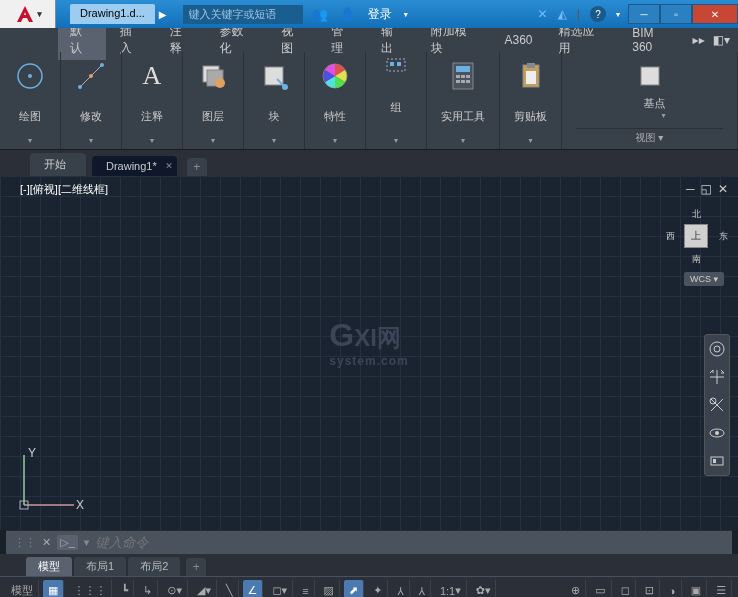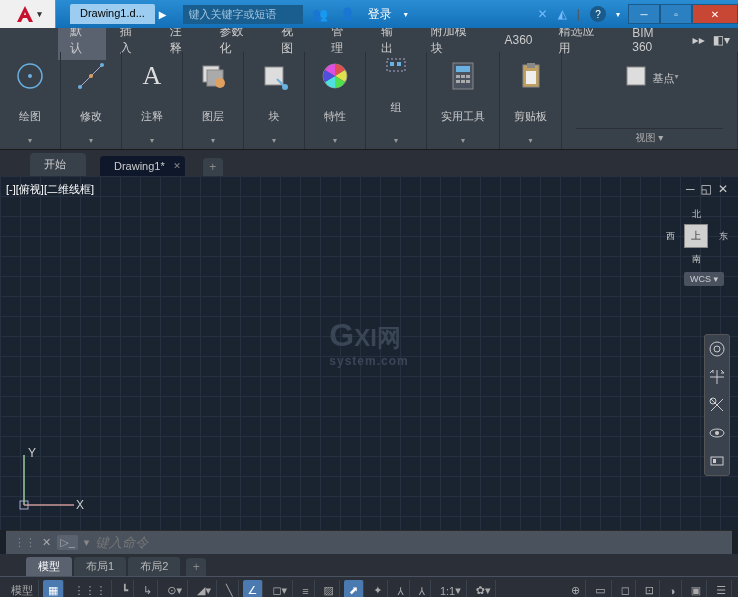--- a/index.html
+++ b/index.html
@@ -28,29 +28,29 @@
     
     
     .ribbon { height: 98px; background: #38404a; display: flex; border-bottom: 1px solid #1a1a1a; }
     .ribbon-panel { border-right: 1px solid #2a2f38; display: flex; flex-direction: column; align-items: center; justify-content: space-between; padding: 8px 14px 4px; color: #ccc; font-size: 11px; position: relative; }
     .ribbon-icon { width: 32px; height: 32px; display: flex; align-items: center; justify-content: center; }
     .ribbon-label { font-size: 11px; padding-top: 4px; }
     .ribbon-dropdown { font-size: 8px; color: #999; }
     .panel-footer { font-size: 10px; color: #aaa; border-top: 1px solid #2a2f38; width: 100%; text-align: center; padding-top: 2px; margin-top: 2px; }
     
     
-    .file-tabs { height: 26px; background: #2a2f38; display: flex; align-items: end; padding-left: 30px; gap: 12px; }
+    .file-tabs { height: 26px; background: #2a2f38; display: flex; align-items: end; padding-left: 30px; gap: 4px; }
     .file-tab { padding: 4px 20px 4px 14px; background: #38404a; color: #ccc; font-size: 11px; border-radius: 4px 4px 0 0; margin-right: 2px; cursor: pointer; position: relative; }
     .file-tab.active { background: #0f172a; }
     .file-tab .close-x { position: absolute; right: 4px; top: 5px; font-size: 9px; color: #888; }
     .file-tab-add { width: 20px; height: 18px; background: #38404a; color: #888; display: flex; align-items: center; justify-content: center; border-radius: 4px 4px 0 0; cursor: pointer; font-size: 12px; margin-left: 4px; }
     
     
     .canvas-area { position: relative; height: 354px; background: #1a2430; background-image: linear-gradient(#263040 1px, transparent 1px), linear-gradient(90deg, #263040 1px, transparent 1px); background-size: 20px 20px; }
-    .view-label { position: absolute; top: 6px; left: 6px; color: #fff; font-size: 11px; }
+    .view-label { position: absolute; top: 6px; left: 20px; color: #fff; font-size: 11px; }
     .view-controls-tr { position: absolute; top: 6px; right: 10px; display: flex; gap: 6px; color: #ccc; }
     .viewcube { position: absolute; top: 30px; right: 12px; width: 60px; height: 60px; }
     .viewcube-face { position: absolute; top: 18px; left: 18px; width: 24px; height: 24px; background: #d0d0d0; border: 1px solid #888; display: flex; align-items: center; justify-content: center; font-size: 10px; color: #333; }
     .viewcube-dir { position: absolute; font-size: 9px; color: #ccc; }
     .wcs-label { position: absolute; top: 96px; right: 14px; background: #4a5260; color: #ccc; padding: 2px 6px; font-size: 9px; border-radius: 2px; }
     .nav-bar { position: absolute; right: 8px; top: 158px; width: 26px; background: #3a424e; border: 1px solid #555; border-radius: 3px; display: flex; flex-direction: column; align-items: center; padding: 4px 0; gap: 8px; }
     .nav-btn { width: 20px; height: 20px; color: #ccc; display: flex; align-items: center; justify-content: center; cursor: pointer; }
     .ucs { position: absolute; bottom: 12px; left: 14px; }
     .watermark { position: absolute; top: 50%; left: 50%; transform: translate(-50%, -70%); color: #3a4656; font-size: 32px; font-weight: bold; pointer-events: none; white-space: nowrap; }
     .watermark small { font-size: 12px; display: block; color: #3a4656; letter-spacing: 1px; }
@@ -223,21 +223,21 @@
         <svg width="26" height="30">
           <rect x="5" y="4" width="16" height="22" fill="#c0a060" stroke="#888"></rect>
           <rect x="9" y="2" width="8" height="5" fill="#888"></rect>
           <rect x="8" y="10" width="10" height="13" fill="#eee"></rect>
         </svg>
       </div>
     <div class="ribbon-label">剪贴板</div>
     <div class="ribbon-dropdown">▾</div>
   </div>
   <div class="ribbon-panel" style="flex:1">
-    <div style="display:flex;flex-direction:row;align-items:center">
+    <div style="display:flex;flex-direction:column;align-items:flex-end">
       <div class="ribbon-icon">
           <svg width="26" height="26">
             <rect x="4" y="4" width="18" height="18" fill="#ddd" stroke="#888"></rect>
           </svg>
         </div>
       <div class="ribbon-label">基点</div>
       <div class="ribbon-dropdown">▾</div>
     </div>
     <div class="panel-footer">视图 ▾</div>
   </div>

